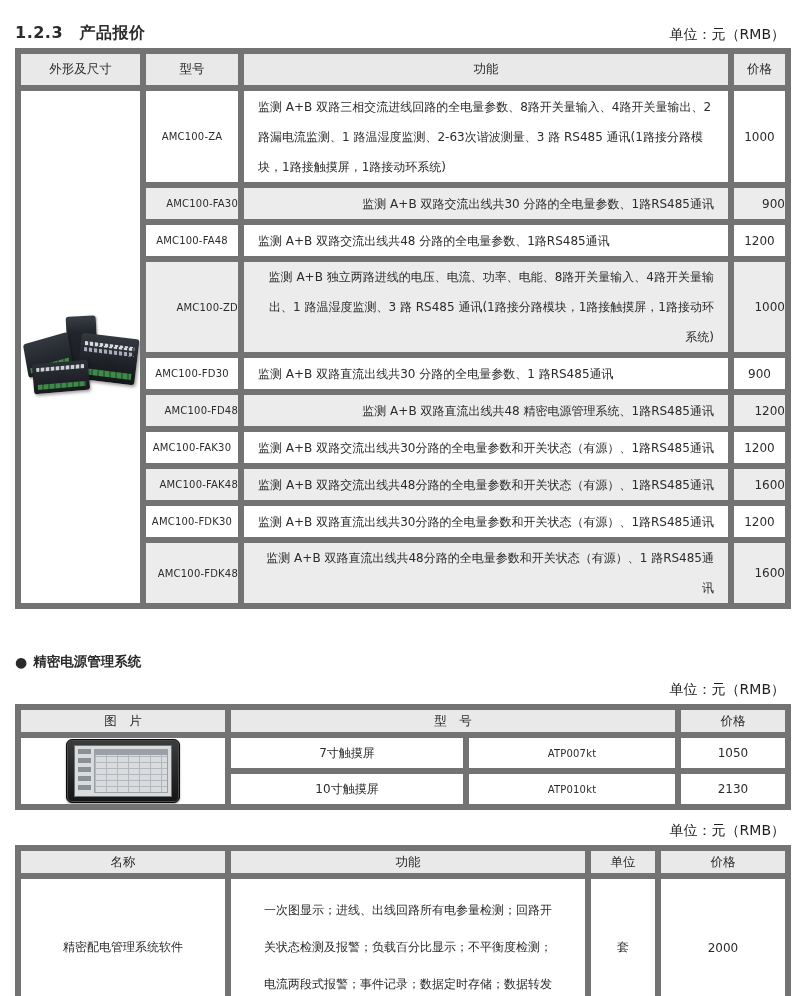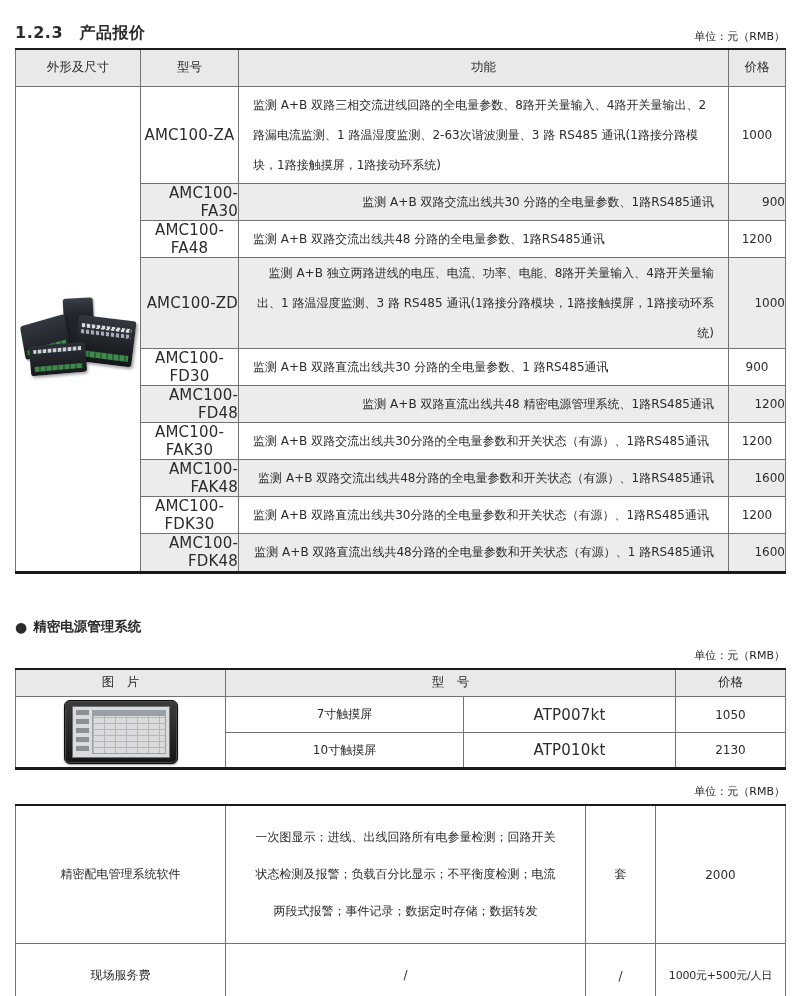--- a/index.html
+++ b/index.html
@@ -6,35 +6,35 @@
   html,body { background:#ffffff; }
   body {
     width:800px; height:996px;
     font-family:"DejaVu Sans","Liberation Sans",sans-serif;
     color:#2b2b2b;
   }
   .page { width:800px; height:996px; padding:0 15px; overflow:hidden; position:relative; }
 
   .toprow { display:flex; justify-content:space-between; align-items:flex-end; padding-top:26px; height:44px; }
   .doc-title { font-size:16px; font-weight:bold; letter-spacing:.5px; }
-  .unit-note { font-size:11px; color:#1f1f1f; }
+  .unit-note { font-size:14px; color:#1f1f1f; }
   .unit-row { text-align:right; margin:8px 0 5px; }
 
   table { border-collapse:collapse; table-layout:fixed; width:770px; margin-top:4px; }
   .t { border-top:2px solid #1a1a1a; border-bottom:3px solid #1a1a1a; }
   th,td {
-    border:1px solid #737373;
+    border:6px solid #737373;
     font-size:12px; font-weight:normal;
     vertical-align:middle; text-align:center;
     overflow:hidden;
   }
   tr.head th { background:#e9e9e9; font-size:12.5px; }
   tr.alt td { background:#ececec;text-align:right; }
   td.fn { text-align:left; padding:0 14px; line-height:30px; }
-  td.model { font-size:15px; letter-spacing:.2px; }
+  td.model { font-size:10px; letter-spacing:.2px; }
   td.imgcell { background:#ffffff; }
 
   .h32{height:32px} .h36{height:36px} .h37{height:37px} .h39{height:39px}
   .h40{height:28px} .h76{height:76px} .h97{height:97px} .h115{height:115px}
 
   .sec-title { margin-top:44px; font-size:13.5px; font-weight:bold; display:flex; align-items:center; gap:6px; }
   .sec-title .bullet { font-size:14px; line-height:1; }
 
   td.fn-center { text-align:center; padding:13px 28px; line-height:37px; }
   td.small-price { font-size:11px; white-space:nowrap; letter-spacing:-.2px; }
@@ -247,20 +247,26 @@
   </div>
 
   <table class="t">
     <colgroup>
         <col style="width:210px">
         <col style="width:360px">
         <col style="width:70px">
         <col style="width:130px">
       </colgroup>
     <tbody>
+        <tr class="head h40">
+      <th>名称</th>
+      <th>功能</th>
+      <th>单位</th>
+      <th>价格</th>
+    </tr>
     <tr class="h115">
       <td>精密配电管理系统软件</td>
       <td class="fn-center">一次图显示；进线、出线回路所有电参量检测；回路开关状态检测及报警；负载百分比显示；不平衡度检测；电流两段式报警；事件记录；数据定时存储；数据转发</td>
       <td>套</td>
       <td>2000</td>
     </tr>
     <tr class="h32">
       <td>现场服务费</td>
       <td class="fn-center">/</td>
       <td>/</td>

